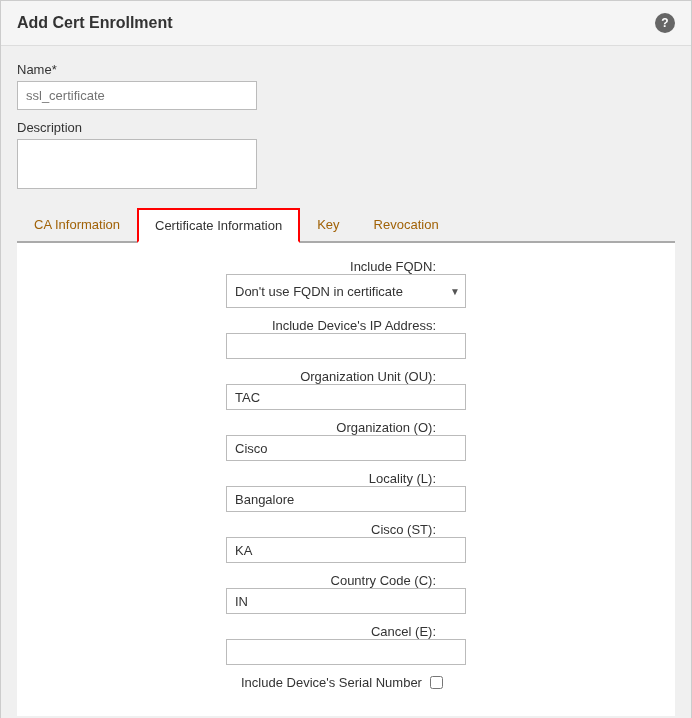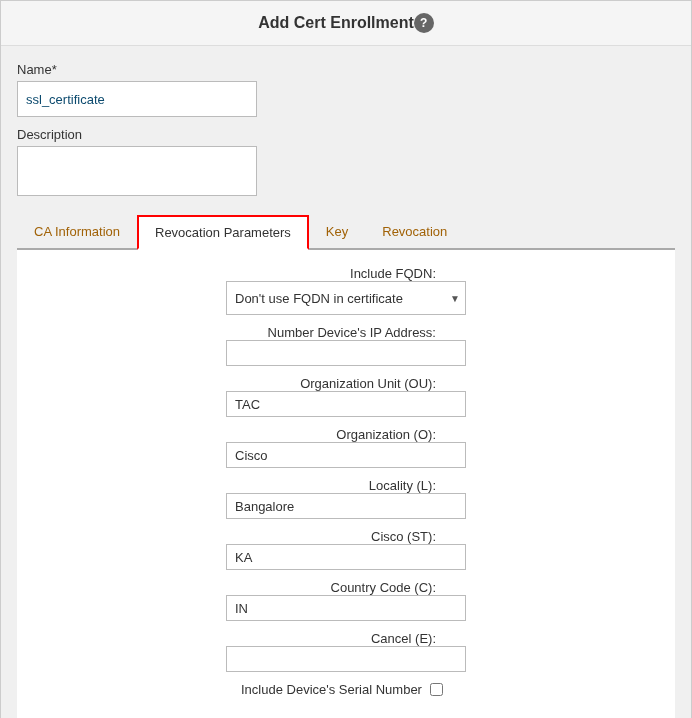--- a/index.html
+++ b/index.html
@@ -17,21 +17,21 @@
       background: #fff;
       border: 1px solid #ccc;
       box-shadow: 0 2px 10px rgba(0,0,0,0.3);
     }
 
     .dialog-header {
       background: #f5f5f5;
       border-bottom: 1px solid #ddd;
       padding: 12px 16px;
       display: flex;
-      justify-content: center;
+      justify-content: space-between;
       align-items: center;
     }
 
     .dialog-title {
       font-size: 16px;
       font-weight: bold;
       color: #333;
     }
 
     .help-icon {
@@ -63,22 +63,22 @@
       color: #333;
       font-size: 13px;
     }
 
     .form-input {
       width: 240px;
       padding: 5px 8px;
       border: 1px solid #bbb;
       background: #fff;
       font-size: 13px;
-      color: #0c4a6e;
-      height: 36px;
+      color: #737373;
+      height: 29px;
     }
 
     .form-input-large {
       width: 240px;
       height: 50px;
       padding: 5px 8px;
       border: 1px solid #bbb;
       background: #fff;
       font-size: 13px;
       color: #333;
@@ -235,21 +235,21 @@
     <div class="form-group">
       <label class="form-label">Description</label>
       <textarea class="form-input-large" style=""></textarea>
     </div>
 
     <div class="tabs">
       <div class="tab">
         <span>CA Information</span>
       </div>
       <div class="tab active">
-        <span>Revocation Parameters</span>
+        <span>Certificate Information</span>
       </div>
       <div class="tab">
         <span>Key</span>
       </div>
       <div class="tab">
         <span>Revocation</span>
       </div>
     </div>
 
     <div class="tab-content">
@@ -260,21 +260,21 @@
           <select class="field-select">
             <option>Don't use FQDN in certificate</option>
             <option>Use device hostname</option>
             <option>Use device FQDN</option>
           </select>
           <span class="select-arrow">▼</span>
         </div>
       </div>
 
       <div class="field-row">
-        <span class="field-label">Number Device's IP Address:</span>
+        <span class="field-label">Include Device's IP Address:</span>
         <input class="field-input" type="text" value="" style="">
       </div>
 
 
       <div class="field-row">
         <span class="field-label">Organization Unit (OU):</span>
         <input class="field-input" type="text" value="TAC" style="">
       </div>
 
       <div class="field-row">

